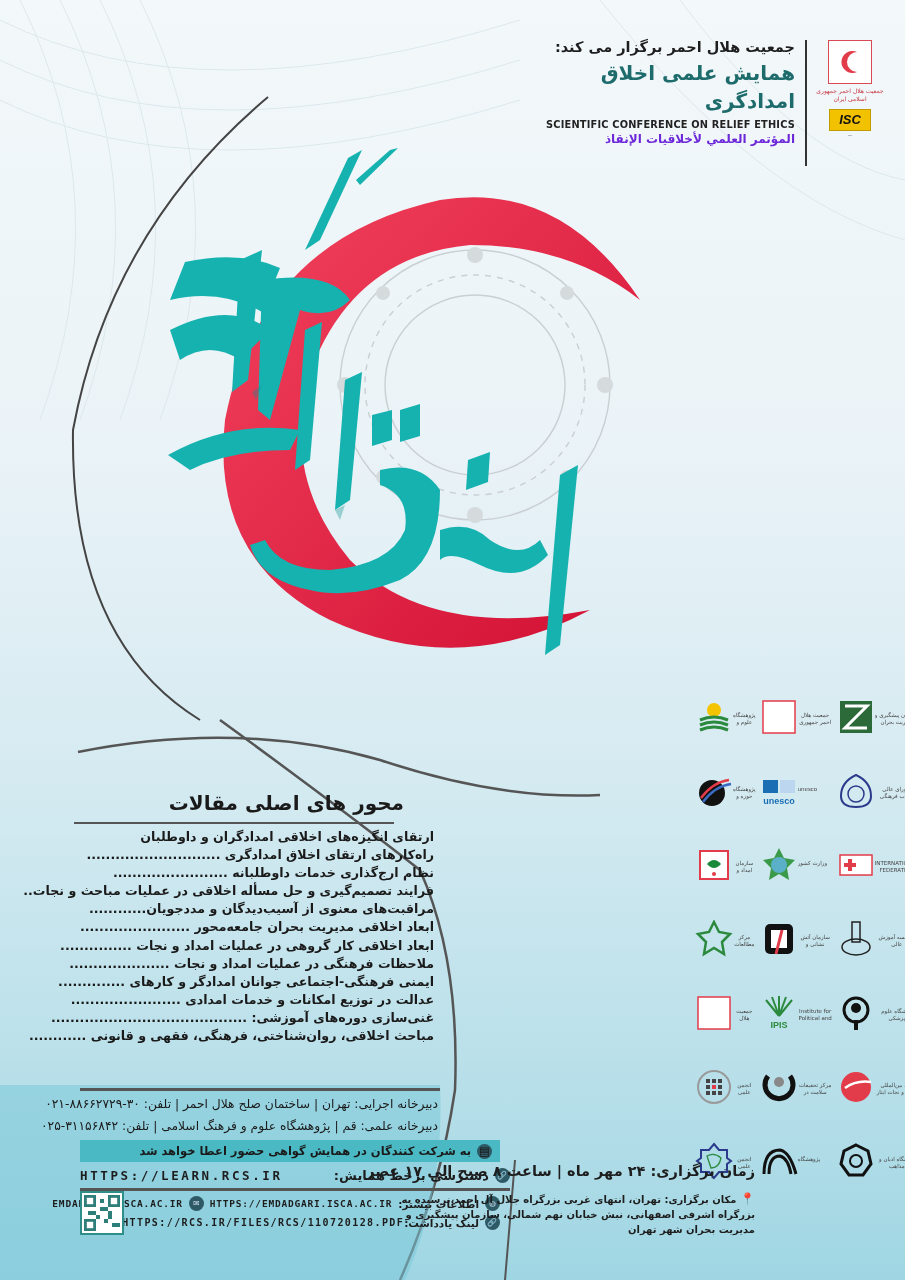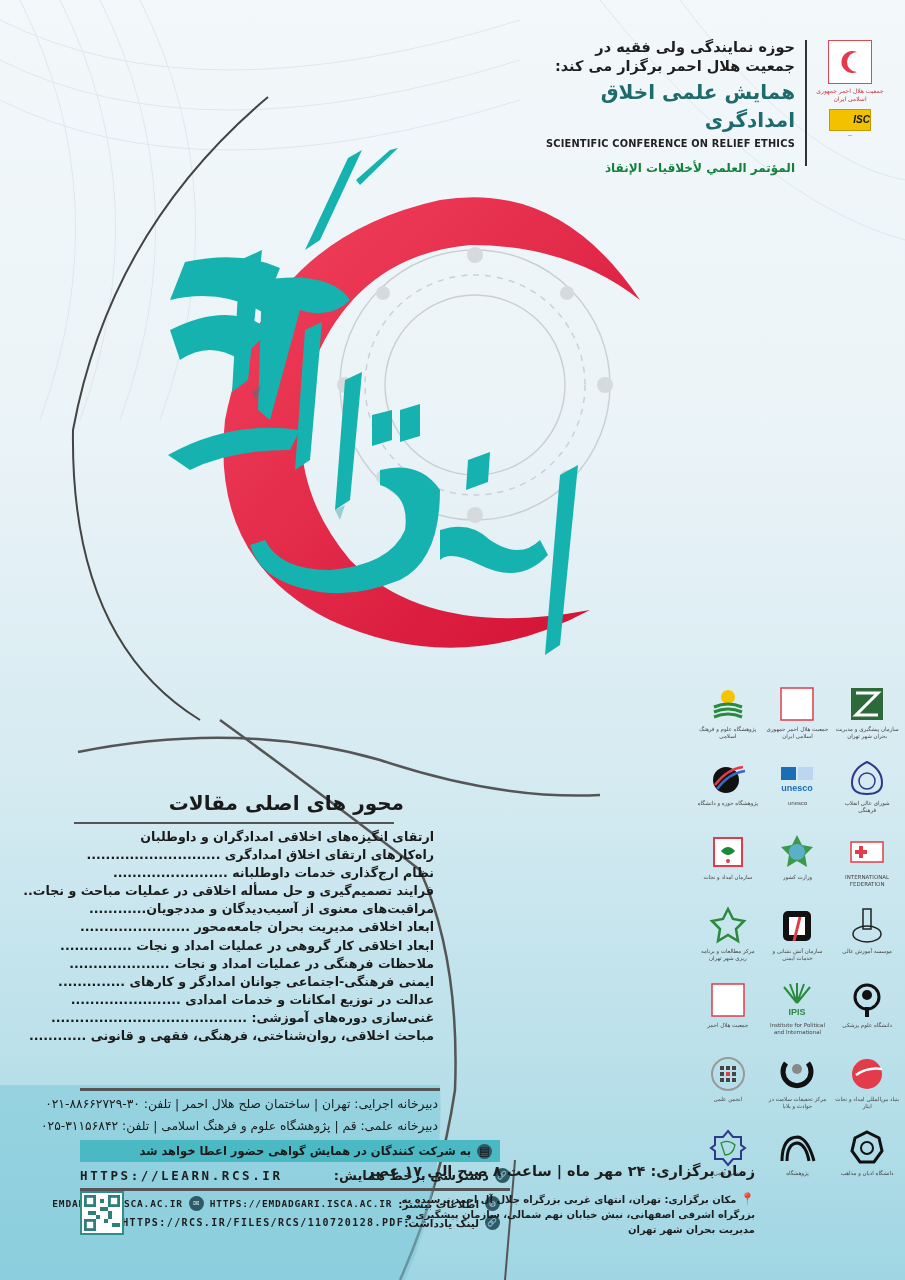--- a/index.html
+++ b/index.html
@@ -13,24 +13,24 @@
   .bg-grid{position:absolute;inset:0;pointer-events:none}
   .abs{position:absolute}
   
   .header{position:absolute;top:38px;right:20px;width:345px;height:130px;direction:rtl}
   .header .logos{position:absolute;right:0;top:0;width:70px;height:130px}
   .header .vline{position:absolute;right:78px;top:2px;width:2px;height:126px;background:#333}
   .header .txt{position:absolute;right:90px;top:0;width:260px;text-align:right}
   .h-line1,.h-line2{font-size:14.5px;font-weight:bold;line-height:19px;color:#1e1e1e;letter-spacing:.3px}
   .h-title{font-size:20px;font-weight:bold;color:#1e6b6b;line-height:28px;margin-top:2px}
   .h-en{font-size:9.8px;font-weight:bold;direction:ltr;text-align:right;color:#222;margin-top:4px;letter-spacing:.2px}
-  .h-ar{font-size:12px;font-weight:bold;color:#15803d;margin-top:12px}
+  .h-ar{font-size:12px;font-weight:bold;color:#6d28d9;margin-top:2px}
   .rc-logo{width:44px;height:44px;border:1.5px solid #d94a55;margin:2px auto 0;display:flex;align-items:center;justify-content:center;background:#fff}
   .rc-cap{font-size:6px;color:#c8343f;text-align:center;line-height:8px;margin-top:3px}
-  .isc{width:42px;height:22px;background:#f2c100;border:1px solid #c39a00;margin:6px auto 0;color:#111;font-weight:bold;font-size:10px;line-height:20px;font-family:"Liberation Sans",sans-serif;font-style:italic}
+  .isc{width:42px;height:22px;background:#f2c100;border:1px solid #c39a00;margin:6px auto 0;color:#111;font-weight:bold;font-size:13px;text-align:center;line-height:20px;font-family:"Liberation Sans",sans-serif;font-style:italic}
   .isc-cap{font-size:4.5px;text-align:center;color:#444;margin-top:2px}
 
   
   .hero{position:absolute;left:0;top:0;width:905px;height:760px;pointer-events:none}
 
   
   .topics{position:absolute;left:74px;top:790px;width:360px;direction:rtl;text-align:right}
   .topics-title{font-size:20px;font-weight:bold;color:#1a1a1a;text-align:right;padding-right:30px;line-height:26px}
   .topics-rule{height:2px;background:#555;margin:6px 0 4px 0;width:320px;margin-right:auto}
   .topic{font-size:12.6px;font-weight:bold;color:#1a1a1a;line-height:18.1px;white-space:nowrap}
@@ -47,21 +47,21 @@
   .info-row .mono{direction:ltr;font-family:"DejaVu Sans Mono",monospace;font-size:9.5px;letter-spacing:.8px}
   .qr{position:absolute;left:80px;top:1191px;width:44px;height:44px;border:2px solid #2e8f8a;background:#fff;padding:2px}
 
   
   .when{position:absolute;right:150px;top:1163px;direction:rtl;font-size:14.5px;font-weight:bold;white-space:nowrap}
   .where{position:absolute;right:150px;top:1192px;width:370px;direction:rtl;text-align:right;font-size:10px;font-weight:bold;line-height:15px}
   .pin{color:#e23b4a;font-size:12px}
 
   
   .partners{position:absolute;left:695px;top:685px;width:205px;display:grid;grid-template-columns:repeat(3,1fr);row-gap:10px;column-gap:4px}
-  .plogo{height:64px;display:flex;flex-direction:column;align-items:center;justify-content:flex-start}
+  .plogo{height:64px;display:flex;flex-direction:row;align-items:center;justify-content:flex-start}
   .plogo .mark{width:38px;height:38px;display:flex;align-items:center;justify-content:center}
   .plogo .cap{font-size:5.5px;color:#444;text-align:center;margin-top:3px;line-height:7px;max-width:64px;overflow:hidden;height:14px}
 </style>
 </head>
 <body>
 
 <svg class="bg-grid" width="905" height="1280" viewBox="0 0 905 1280">
   <defs>
     <linearGradient id="crg" x1="0" y1="0" x2="1" y2="1">
       <stop offset="0" stop-color="#f2435e"></stop>
@@ -138,21 +138,20 @@
       <svg width="30" height="30" viewBox="0 0 30 30">
           <path d="M22 5 A11 11 0 1 0 22 25 A9 9 0 1 1 22 5 Z" fill="#e23b4a"></path>
         </svg>
     </div>
     <div class="rc-cap">جمعیت هلال احمر جمهوری اسلامی ایران</div>
     <div class="isc">ISC</div>
     <div class="isc-cap">—</div>
   </div>
   <div class="vline"></div>
   <div class="txt">
-    <div class="h-line1">حوزه نمایندگی ولی فقیه در</div>
     <div class="h-line2">جمعیت هلال احمر برگزار می کند:</div>
     <div class="h-title">همایش علمی اخلاق امدادگری</div>
     <div class="h-en">SCIENTIFIC CONFERENCE ON RELIEF ETHICS</div>
     <div class="h-ar">المؤتمر العلمي لأخلاقيات الإنقاذ</div>
   </div>
 </div>
 
 <div class="partners" id="partners">
     <div class="plogo">
       <div class="mark">

